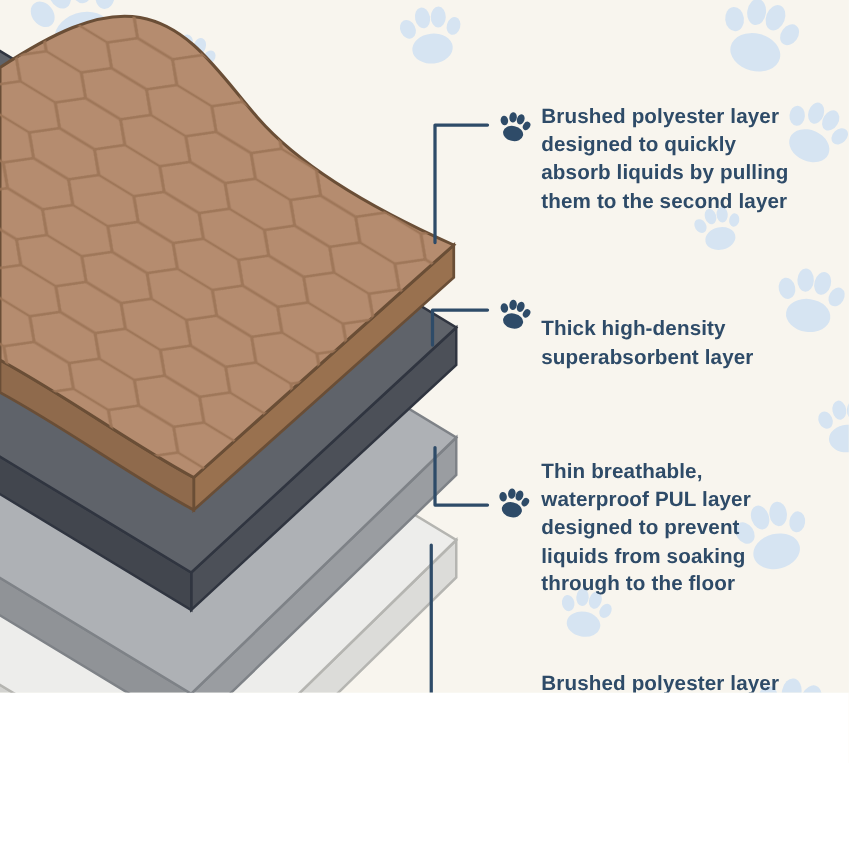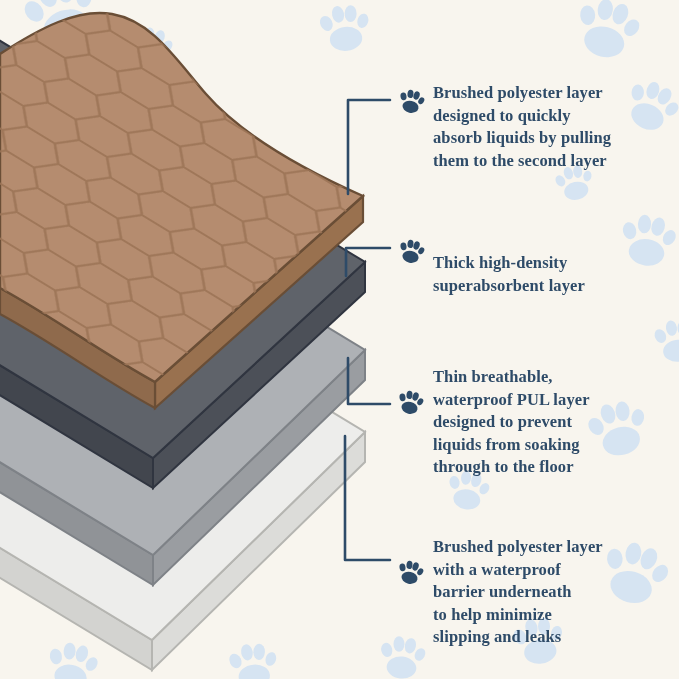--- a/index.html
+++ b/index.html
@@ -1,20 +1,20 @@
 <!DOCTYPE html>
 <html style="--paper: #f8f5ee; --paw-light: #d6e4f2; --navy: #2e4b68; --brown-top: #b58c6f; --brown-pattern: #9c7456; --brown-right: #99714f; --brown-front: #8f6a4c; --brown-edge: #6a4e36; --gray2-top: #5f636a; --gray2-right: #4c5058; --gray2-front: #42464e; --gray2-edge: #303540; --gray3-top: #aeb1b5; --gray3-right: #9a9da1; --gray3-front: #909397; --gray3-edge: #7e8287; --gray4-top: #ededeb; --gray4-right: #dcdcd9; --gray4-front: #d3d3d0; --gray4-edge: #b5b5b1;"><head>
 <meta charset="utf-8">
 <style>
   * { margin:0; padding:0; box-sizing:border-box; }
   html,body { width:679px; height:679px; }
   .stage{
-    position:relative; width:679px; height:679px; overflow:hidden;
+    position:relative; width:679px; height:554px; overflow:hidden;
     background: var(--paper, #f8f5ee);
-    font-family:Liberation Serif, serif;
+    font-family:Liberation Sans, sans-serif;
   }
   svg.scene{ position:absolute; left:0; top:0; display:block; }
   .leader{ fill:none; stroke:var(--navy,#2e4b68); stroke-width:2.6; stroke-linecap:round; stroke-linejoin:round; }
   .note{
     position:absolute; width:300px;
     color:var(--navy,#2e4b68);
     font-weight:700; font-size:16.5px; line-height:1.36;
     white-space:pre-line; letter-spacing:0.1px;
   }
   .note1{ left:433px; top:60px; }

